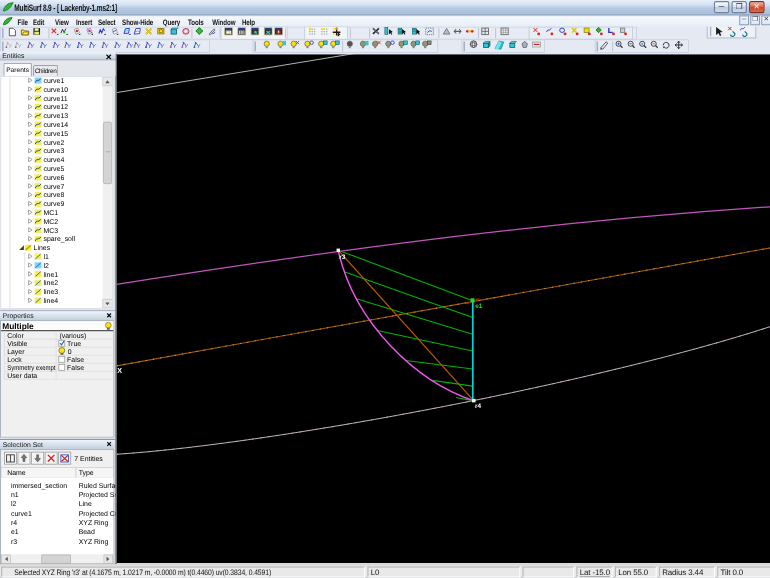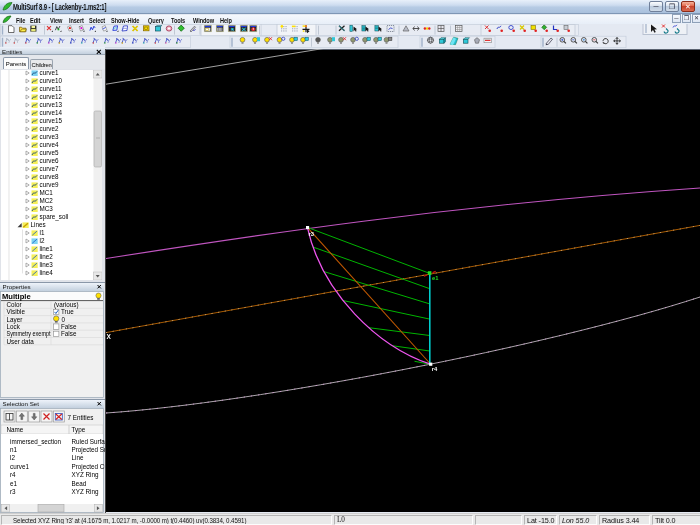--- a/index.html
+++ b/index.html
@@ -755,18 +755,18 @@
 <rect x="323.1" y="313.6" width="3.2" height="3.2" fill="#fff"></rect>
 <rect x="321.8" y="222.2" width="3.6" height="3.6" fill="#22dd22"></rect>
 <text x="202.5" y="186.5" font-size="5.8" font-weight="bold" font-family="Liberation Sans" fill="#fff">r3</text>
 <text x="325.8" y="321.8" font-size="5.8" font-weight="bold" font-family="Liberation Sans" fill="#fff">r4</text>
 <text x="326" y="231" font-size="5.8" font-weight="bold" font-family="Liberation Sans" fill="#22dd22">e1</text>
 <text x="0.5" y="290" font-size="6.5" font-family="Liberation Sans" fill="#fff" font-weight="bold">X</text>
 </svg>
 
   <div id="statusbar" class="abs"></div>
   <div class="sbox" style="left:1px; width:331px;padding-left:11px;"><span style="display:inline-block; transform:scaleX(0.86); transform-origin:0 0; white-space:nowrap;">Selected XYZ Ring  'r3'  at (4.1675 m, 1.0217 m,  -0.0000 m) t(0.4460) uv(0.3834, 0.4591)</span></div>
-  <div class="sbox" style="left:334px; width:139px;font-family:Liberation Serif, serif;">L0</div>
+  <div class="sbox" style="left:334px; width:139px;">L0</div>
   <div class="sbox" style="left:475px; width:47px;"></div>
   <div class="sbox" style="left:524px; width:33px;text-decoration:underline;">Lat -15.0</div>
-  <div class="sbox" style="left:559px; width:38px;font-style:italic;">Lon 55.0</div>
+  <div class="sbox" style="left:559px; width:38px;">Lon 55.0</div>
   <div class="sbox" style="left:599px; width:51px;">Radius 3.44</div>
   <div class="sbox" style="left:652px; width:61px;">Tilt 0.0</div>
 
 </body></html>

